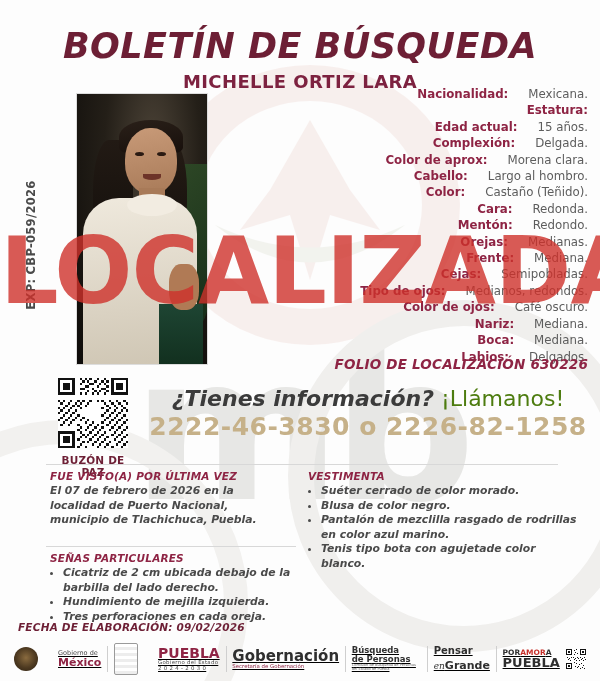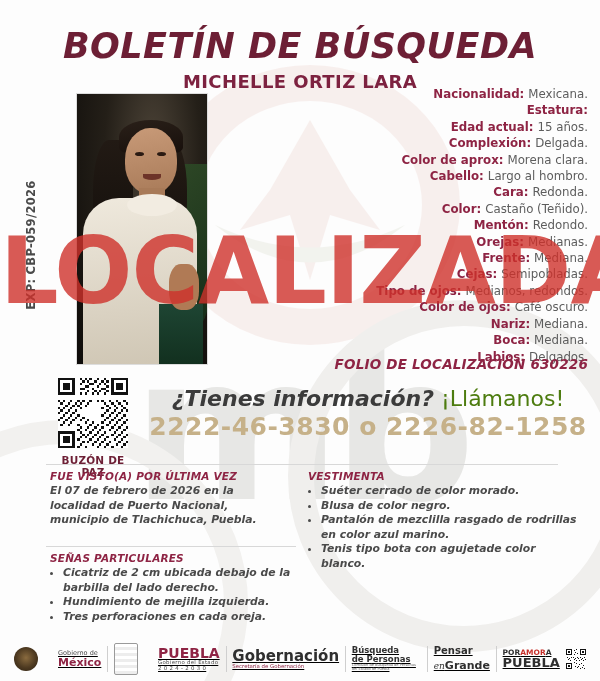--- a/index.html
+++ b/index.html
@@ -92,21 +92,21 @@
   .ph-arm{position:absolute;right:8px;top:170px;width:30px;height:46px;
      background:#b07a55;border-radius:40%;}
   .ph-skirt{position:absolute;right:4px;bottom:0;width:44px;height:60px;
      background:linear-gradient(180deg,#1e4533,#12301f);}
 
   
   .desc{
     position:absolute;left:300px;top:86px;width:288px;z-index:4;
     font-size:12.3px;line-height:16.4px;
   }
-  .desc .row{display:flex;justify-content:flex-end;align-items:baseline;gap:4px;white-space:nowrap;}
+  .desc .row{display:flex;justify-content:flex-end;align-items:baseline;gap:20px;white-space:nowrap;}
   .desc .lab{font-weight:bold;color:#8e2444;font-family:"DejaVu Sans", sans-serif;font-size:11.8px;}
   .desc .val{color:#5d5d5d;font-family:"DejaVu Sans", sans-serif;font-size:11.8px;}
 
   
   .folio{
     position:absolute;left:300px;top:356px;width:288px;text-align:right;z-index:5;
     font-family:"DejaVu Sans", sans-serif;font-style:italic;font-weight:bold;
     font-size:13.5px;color:#8e2444;letter-spacing:.2px;
   }
 
@@ -252,26 +252,26 @@
       </div>
     <div class="row">
         <span class="lab">Color de aprox:</span>
         <span class="val">Morena clara.</span>
       </div>
     <div class="row">
         <span class="lab">Cabello:</span>
         <span class="val">Largo al hombro.</span>
       </div>
     <div class="row">
+        <span class="lab">Color:</span>
+        <span class="val">Castaño (Teñido).</span>
+      </div>
+    <div class="row">
         <span class="lab">Cara:</span>
         <span class="val">Redonda.</span>
-      </div>
-    <div class="row">
-        <span class="lab">Color:</span>
-        <span class="val">Castaño (Teñido).</span>
       </div>
     <div class="row">
         <span class="lab">Mentón:</span>
         <span class="val">Redondo.</span>
       </div>
     <div class="row">
         <span class="lab">Orejas:</span>
         <span class="val">Medianas.</span>
       </div>
     <div class="row">
@@ -543,20 +543,21 @@
     <div class="sec-h">SEÑAS PARTICULARES</div>
     <div class="sec-b">
       <ul>
         <li>Cicatriz de 2 cm ubicada debajo de la barbilla del lado derecho.</li>
         <li>Hundimiento de mejilla izquierda.</li>
         <li>Tres perforaciones en cada oreja.</li>
       </ul>
     </div>
   </div>
 
+  <div class="foot-date">FECHA DE ELABORACIÓN: 09/02/2026</div>
 
   <div class="foot-bar">
 
     <div class="logo">
       <div class="eagle-mini"></div>
       <div class="l-txt">
         <div class="l-sm">Gobierno de</div>
         <div class="l-lg">México</div>
       </div>
     </div>

